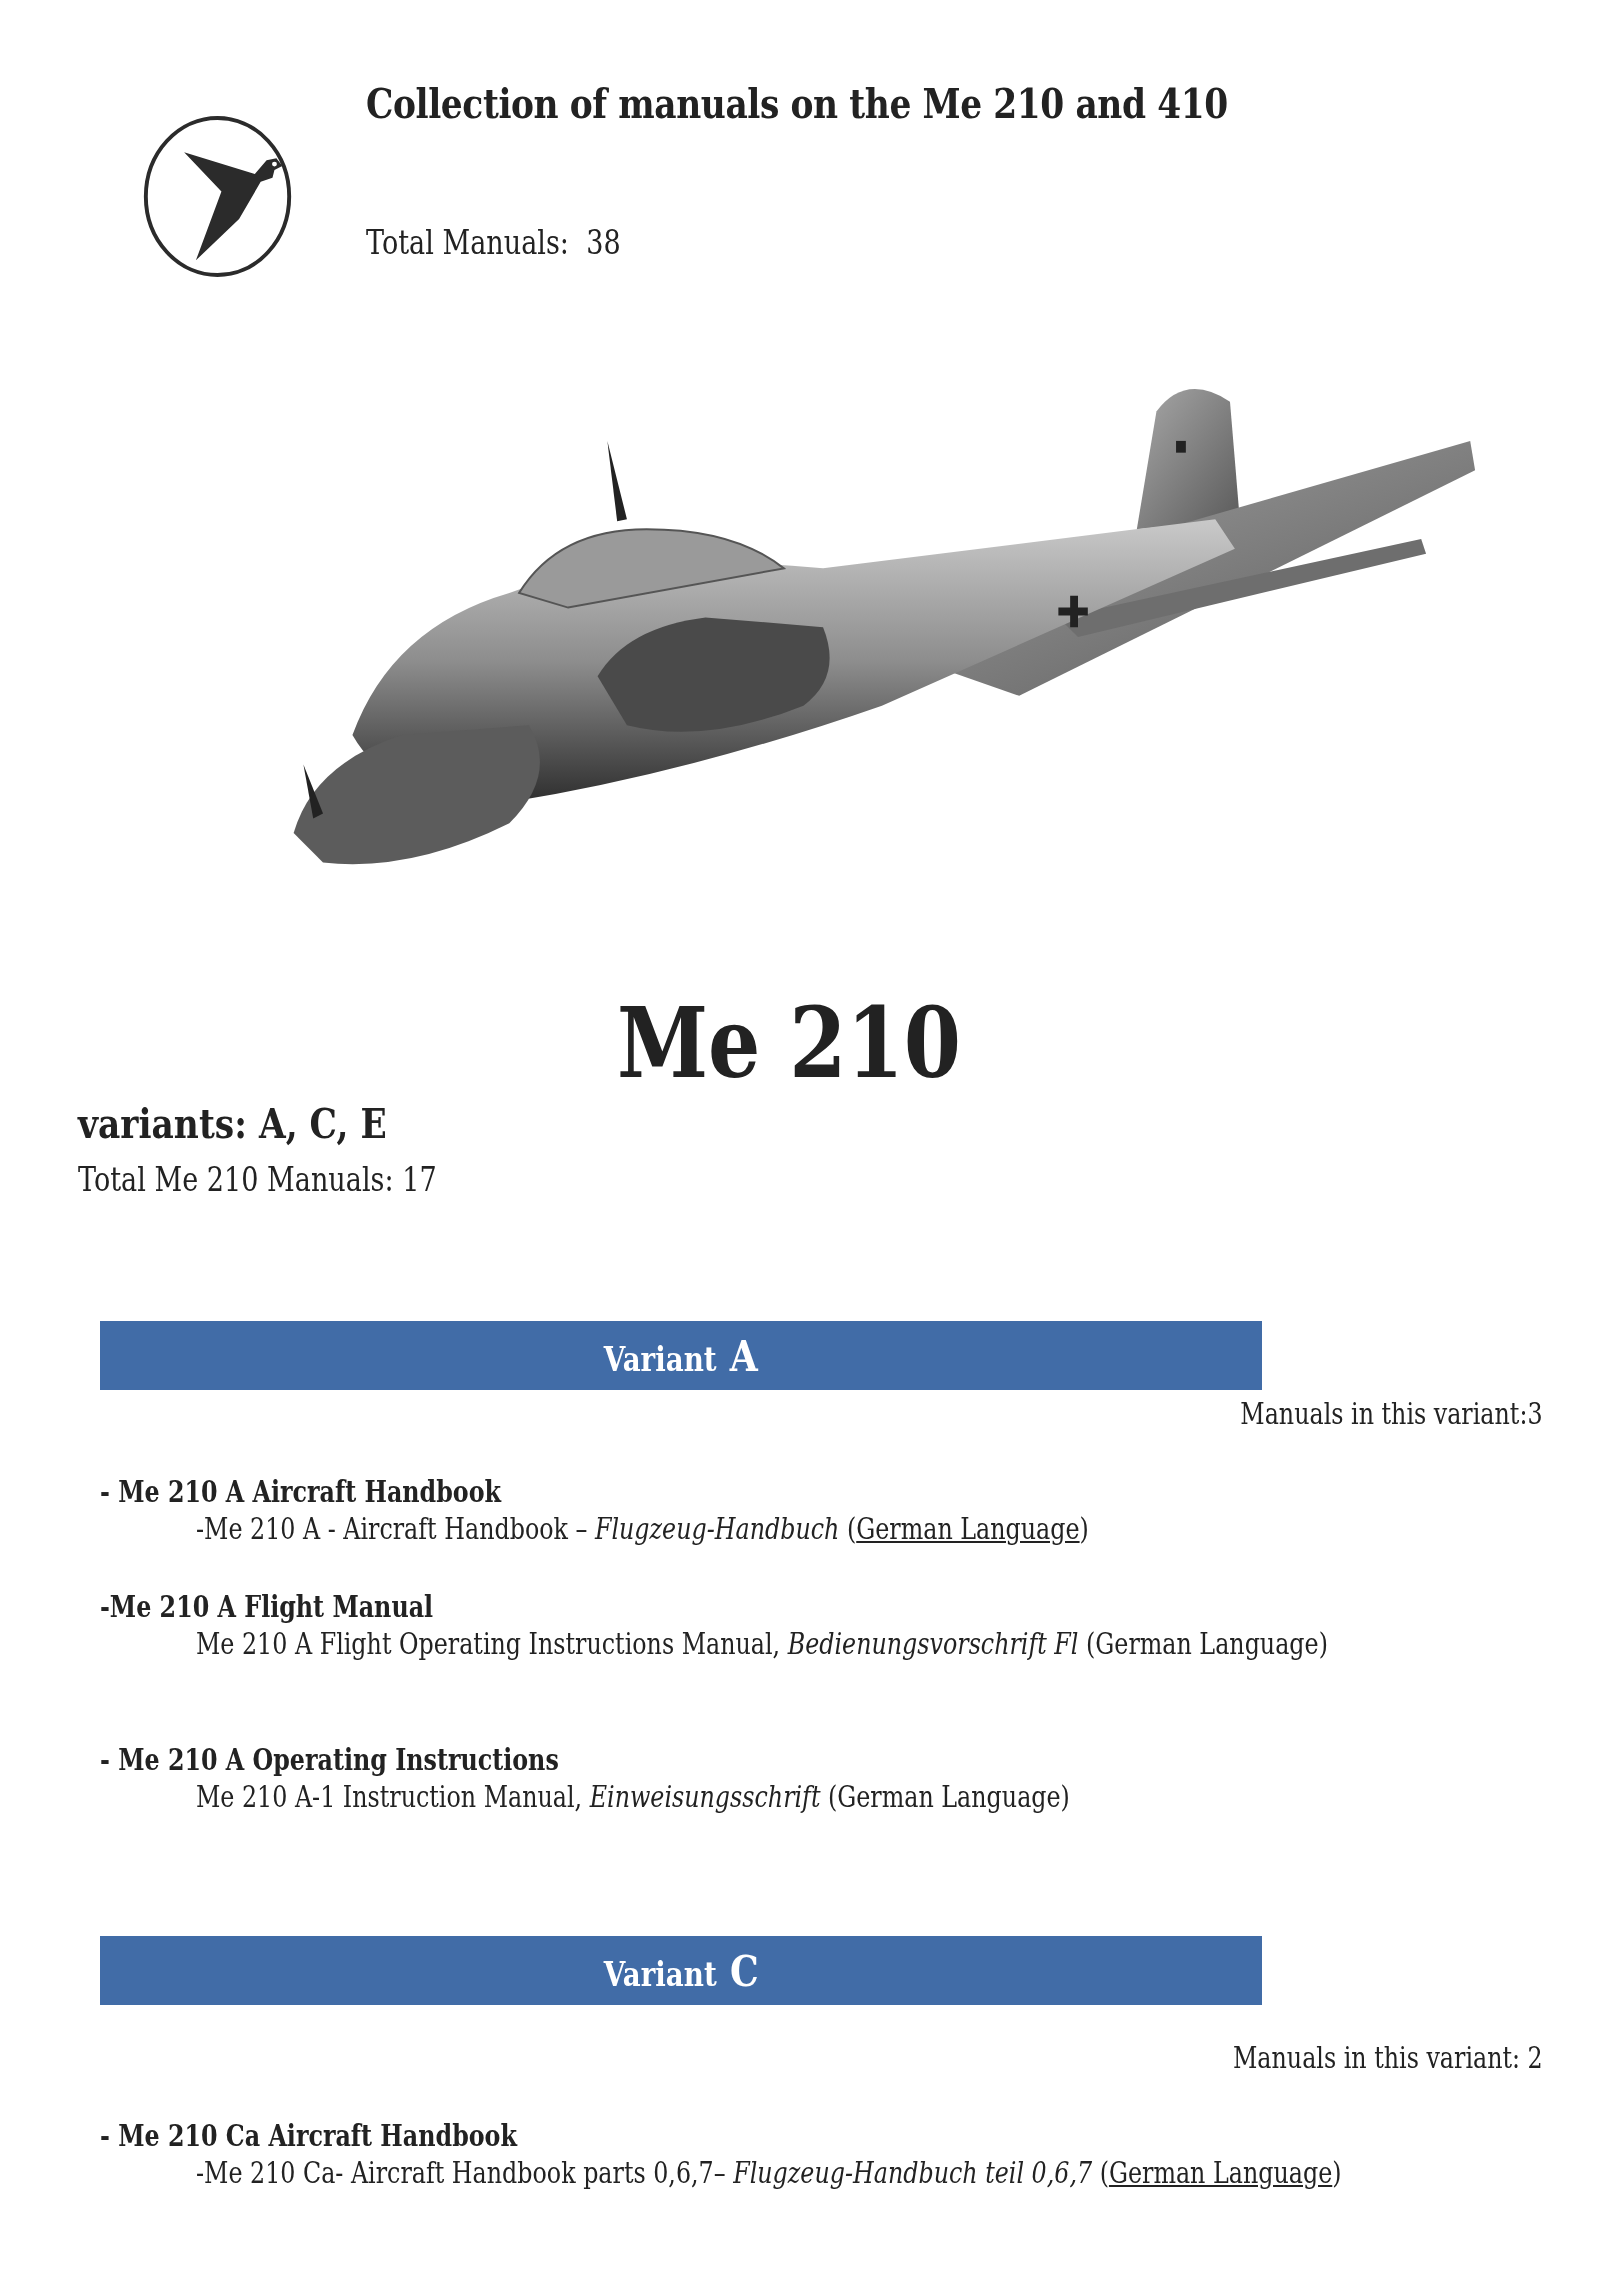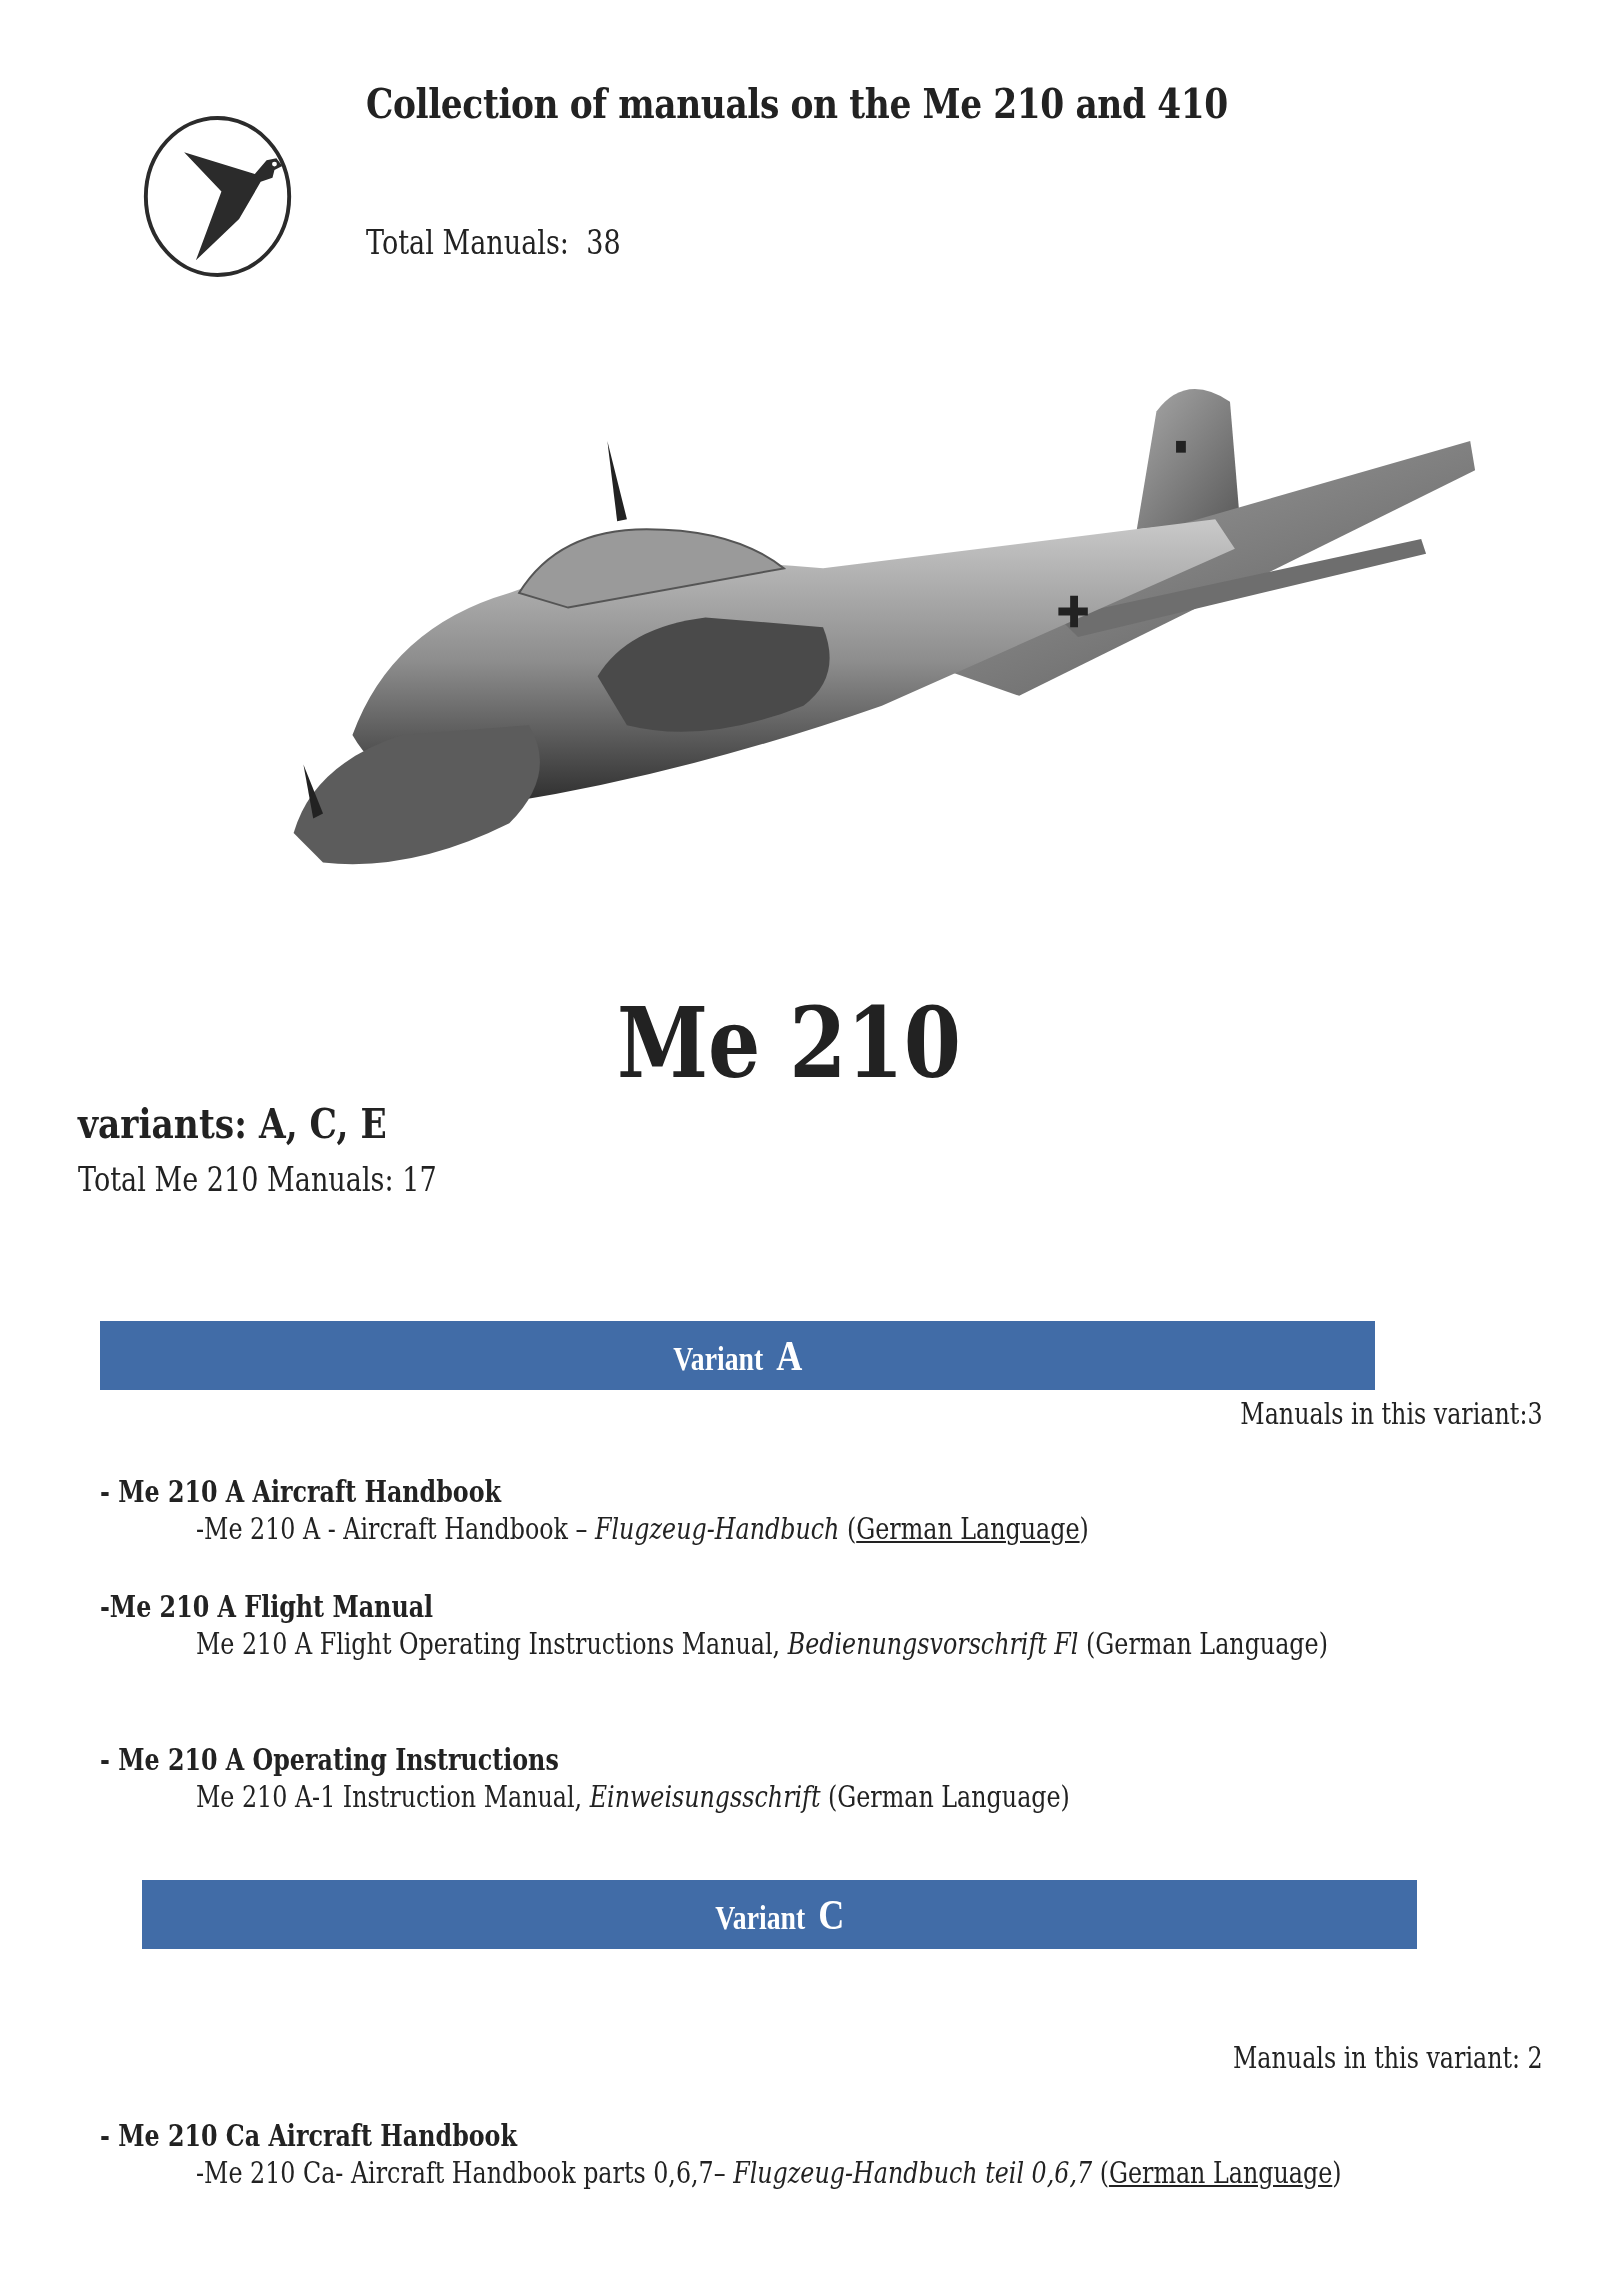--- a/index.html
+++ b/index.html
@@ -6,22 +6,22 @@
   body { width: 1621px; height: 2293px; position: relative; overflow: hidden;
          font-family: "DejaVu Serif", "Liberation Serif", serif; color: #222; }
   .abs { position: absolute; }
   .logo { left: 137px; top: 113px; width: 162px; height: 167px; }
   .title { left: 366px; top: 80px; font-size: 41px; font-weight: bold; letter-spacing: -0.5px; white-space: nowrap; transform: scaleX(0.84); transform-origin: left top; }
   .total { left: 366px; top: 223px; font-size: 33px; white-space: nowrap; transform: scaleX(0.82); transform-origin: left top; }
   .plane { left: 274px; top: 382px; width: 1206px; height: 510px; }
   .model-title { left: 617px; top: 985px; font-size: 98px; font-weight: bold; white-space: nowrap; transform: scaleX(0.84); transform-origin: left top; }
   .variants { left: 78px; top: 1100px; font-size: 41px; font-weight: bold; white-space: nowrap; transform: scaleX(0.84); transform-origin: left top; }
   .model-total { left: 78px; top: 1160px; font-size: 33px; white-space: nowrap; transform: scaleX(0.82); transform-origin: left top; }
-  .banner { left: 100px; width: 1275px; height: 69px; background: #416ca7; color: #fff;
-            display: flex; align-items: center; justify-content: center; font-family: Liberation Serif, serif; }
+  .banner { left: 100px; width: 1162px; height: 69px; background: #416ca7; color: #fff;
+            display: flex; align-items: center; justify-content: center; }
   .banner-inner { display: inline-block; transform: scaleX(0.84); white-space: nowrap; }
   .banner-word { font-size: 33px; font-weight: bold; }
   .banner-letter { font-size: 43px; font-weight: bold; margin-left: 15.7px; }
   .count { right: 78px; font-size: 29px; white-space: nowrap; transform: scaleX(0.82); transform-origin: right top; }
   .item-head { left: 100px; font-size: 29px; font-weight: bold; white-space: nowrap; transform: scaleX(0.82); transform-origin: left top; }
   .item-desc { left: 196px; font-size: 29px; white-space: nowrap; transform: scaleX(0.82); transform-origin: left top; }
   .it { font-style: italic; }
   .ul { text-decoration: underline; }
 </style>
 </head>
@@ -95,21 +95,21 @@
 <div class="abs item-head" style="top:1590px;">-Me 210 A Flight Manual</div>
 <div class="abs item-desc" style="top:1627px;">
   <span>Me 210 A Flight Operating Instructions Manual, </span><span class="it">Bedienungsvorschrift Fl</span><span> (German Language)</span>
 </div>
 
 <div class="abs item-head" style="top:1743px;">- Me 210 A Operating Instructions</div>
 <div class="abs item-desc" style="top:1780px;">
   <span>Me 210 A-1 Instruction Manual, </span><span class="it">Einweisungsschrift</span><span> (German Language)</span>
 </div>
 
-<div class="abs banner" style="top:1880px;margin-left:42px;">
+<div class="abs banner" style="top:1936px;">
   <span class="banner-inner">
     <span class="banner-word">Variant</span><span class="banner-letter">C</span>
   </span>
 </div>
 <div class="abs count" style="top:2041px;">Manuals in this variant: 2</div>
 
 <div class="abs item-head" style="top:2119px;">- Me 210 Ca Aircraft Handbook</div>
 <div class="abs item-desc" style="top:2156px;">
   <span>-Me 210 Ca- Aircraft Handbook parts 0,6,7– </span><span class="it">Flugzeug-Handbuch teil 0,6,7</span><span> (</span><span class="ul">German Language</span><span>)</span>
 </div>

